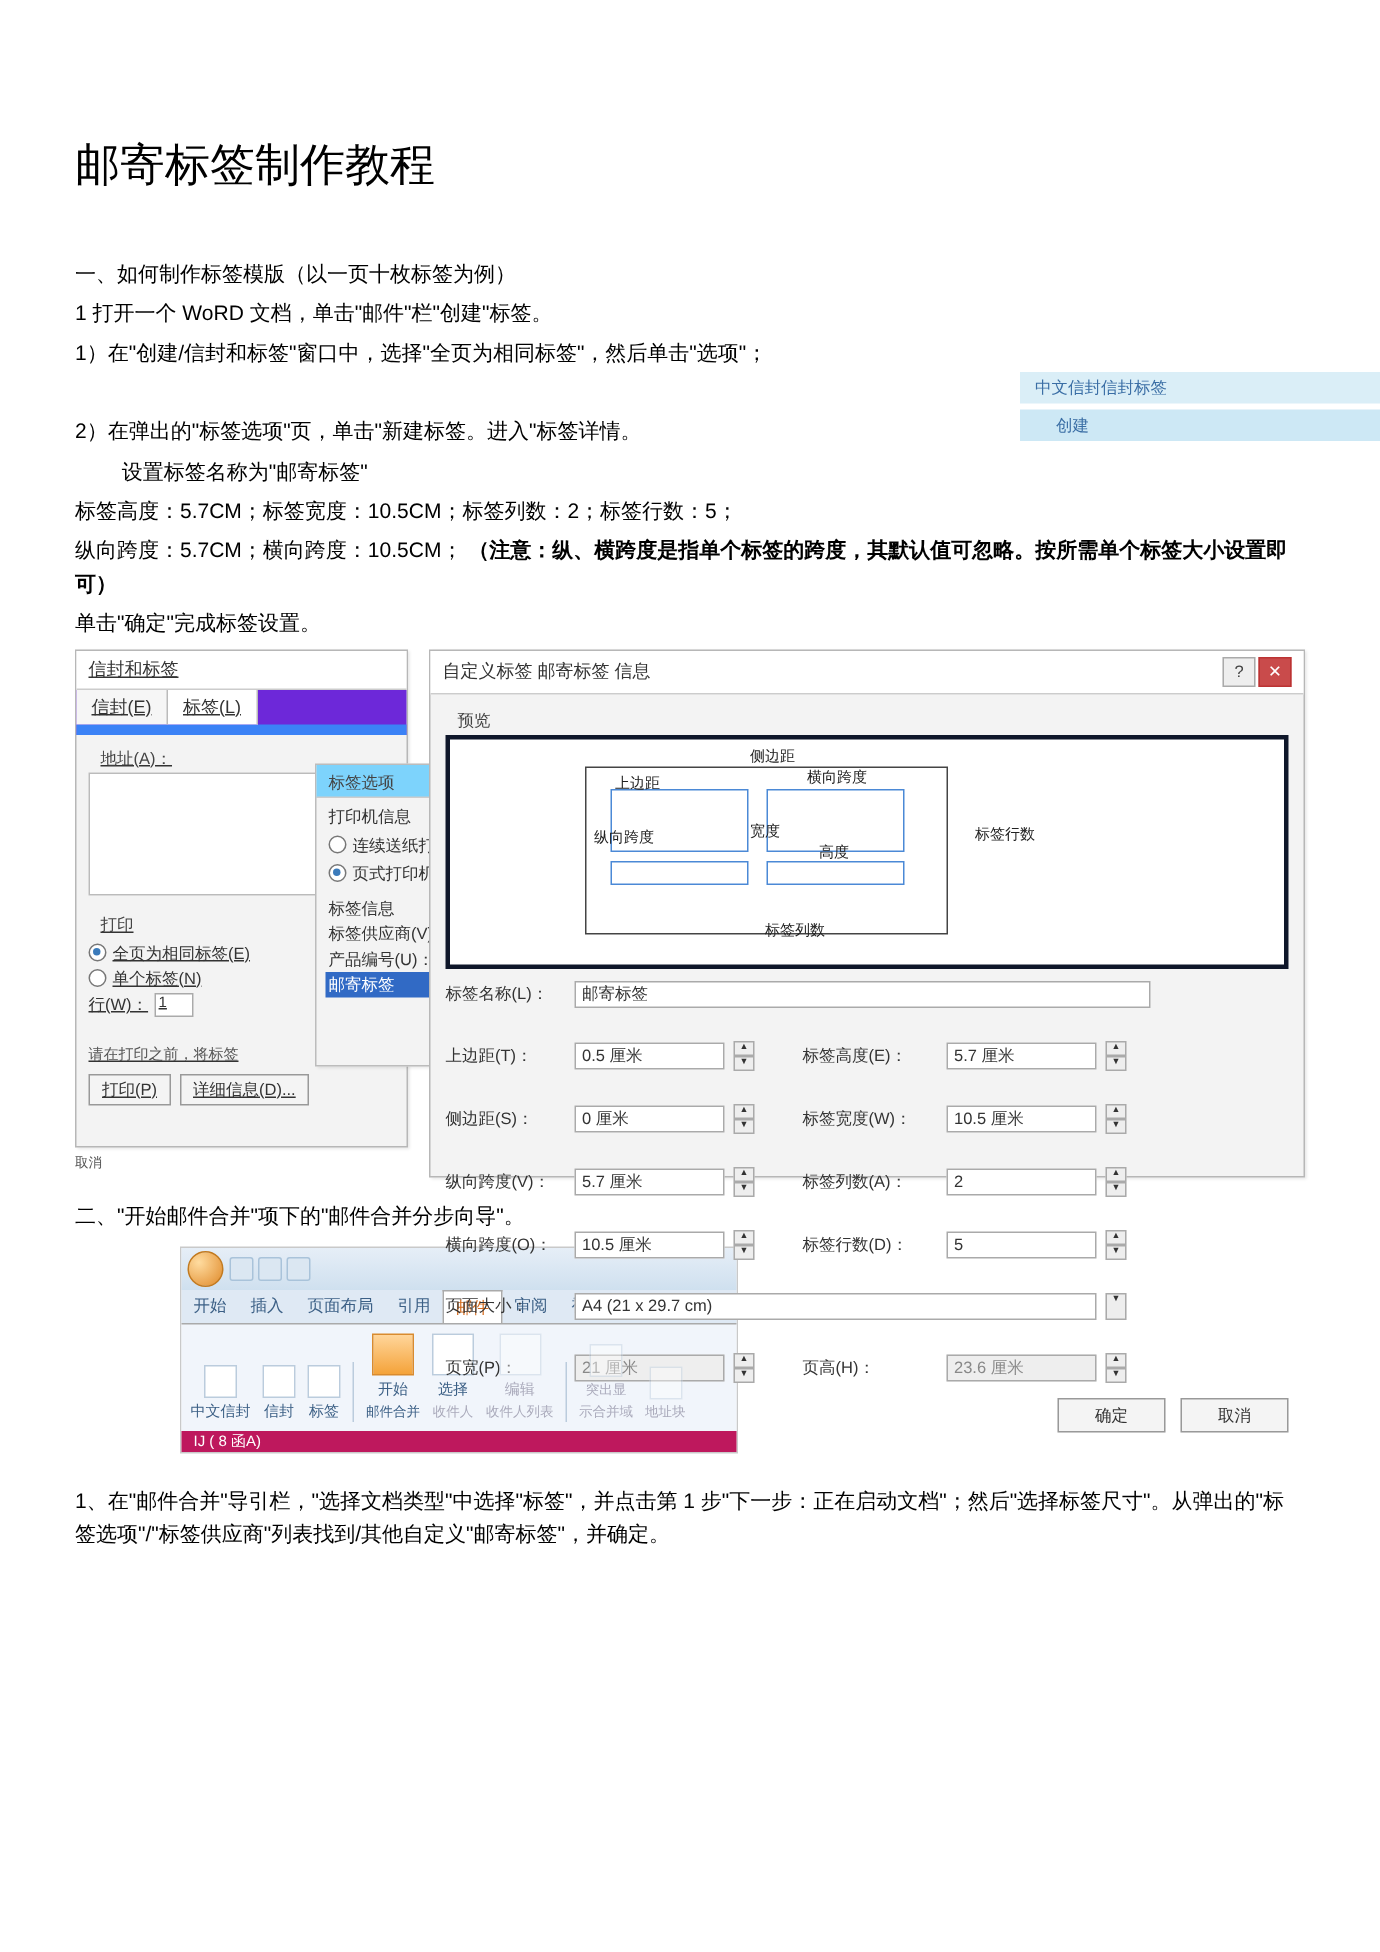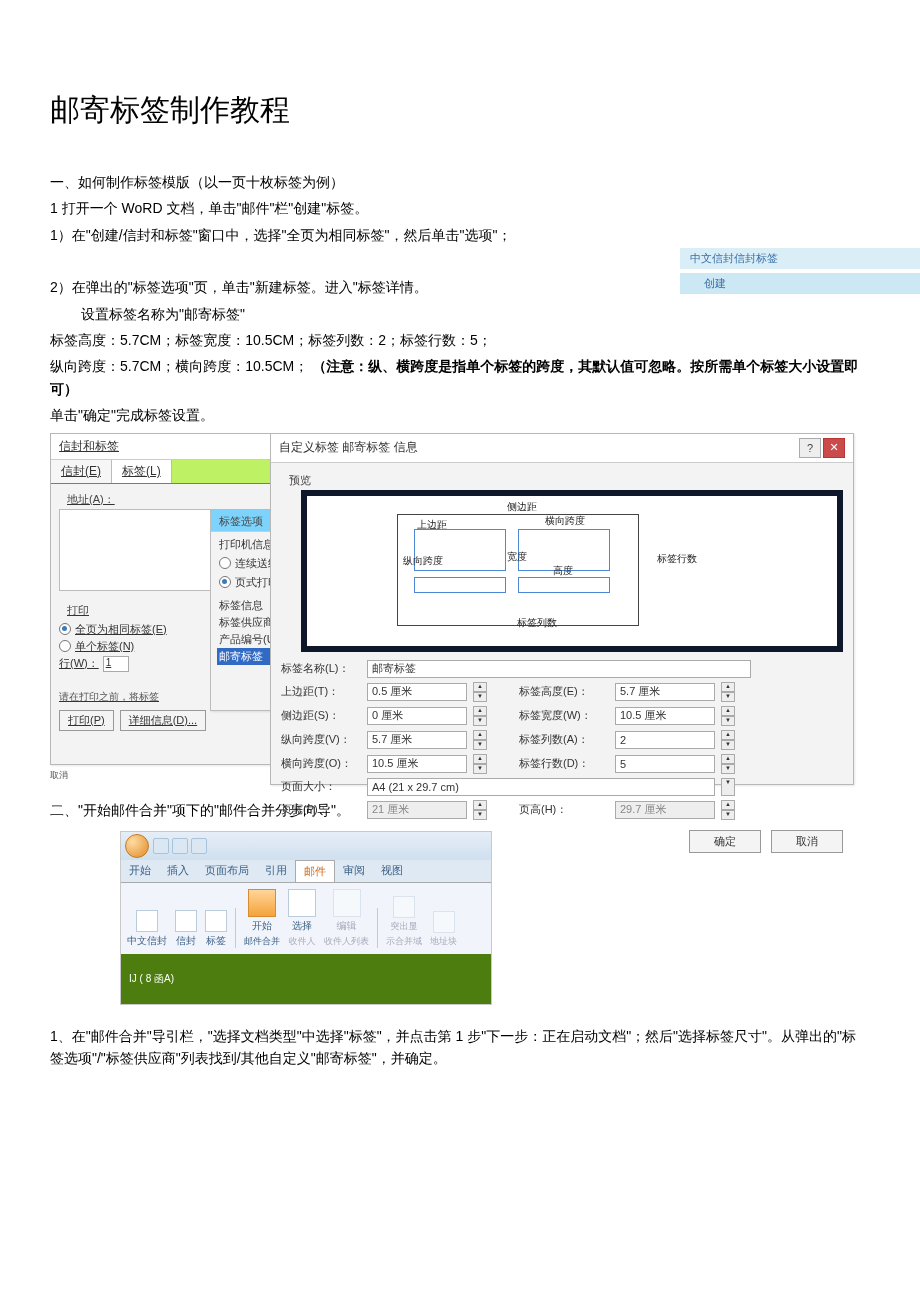--- a/index.html
+++ b/index.html
@@ -68,21 +68,21 @@
   }
   .winbtns { display: flex; gap: 2px; }
   .winbtn {
     width: 20px; height: 18px;
     display: flex; align-items: center; justify-content: center;
     font-size: 11px; color: #444;
     border: 1px solid #aaa; background: #eee;
   }
   .winbtn.close { background: #c94b4b; color: #fff; border-color: #b33; }
 
-  .tabrow { display: flex; background: #bef264; border-bottom: 1px solid #3b82f6; }
+  .tabrow { display: flex; background: #6d28d9; border-bottom: 7px solid #3b82f6; }
   .tab {
     padding: 3px 10px; font-size: 12px;
     border-right: 1px solid #bbb;
     background: #f6f6f6;
   }
   .tab.active { background: #fff; }
   .sec-label { font-size: 11px; color: #444; padding: 4px 8px 2px 8px; }
 
   
   .left-panel { left: 0; top: 0; width: 220px; height: 330px; text-decoration: underline; }
@@ -96,40 +96,40 @@
     border: 1px solid #999; background: #f4f4f4;
     padding: 2px 8px; font-size: 11px; display: inline-block;
   }
 
   .mid-panel { left: 160px; top: 76px; width: 110px; height: 200px; border:1px solid #bcbcbc; }
   .mid-panel .sec-label { background:#7dd3fc; border-bottom:1px solid #ccc; }
   .mid-panel ul { list-style:none; margin:0; padding:4px 6px; font-size:11px; }
   .mid-panel li { padding:1px 2px; }
   .mid-panel li.sel { background:#316ac5; color:#fff; }
 
-  .right-panel { left: 220px; top: 0; width: 582px; height: 350px; }
+  .right-panel { left: 236px; top: 0; width: 582px; height: 350px; }
   .right-body { padding: 6px 10px; }
 
   .preview-box {
-    border: 6px solid #0f172a; height: 150px; background: #fff;
-    position: relative; font-size: 10px; color: #333; margin-left: 20px;
+    border: 3px solid #0f172a; height: 150px; background: #fff;
+    position: relative; font-size: 10px; color: #333;
   }
   .preview-box .outer {
     position: absolute; left: 90px; top: 18px; width: 240px; height: 110px;
     border: 1px solid #444;
   }
   .preview-box .cell {
     position: absolute; border: 1px solid #4b89d6;
   }
   .pv-label { position: absolute; font-size: 10px; color: #222; }
 
   .form-grid {
     display: grid;
     grid-template-columns: 80px 100px 40px 90px 100px 30px;
-    gap: 4px 6px; align-items: center;
+    gap: 22px 6px; align-items: center;
     font-size: 11px; margin-top: 8px;
   }
   .inp {
     border: 1px solid #aaa; background: #fff;
     height: 16px; padding: 0 4px; font-size: 11px;
     display: flex; align-items: center;
   }
   .inp.disabled { background: #eee; color: #888; }
   .spinner { width: 14px; display:flex; flex-direction:column; }
   .spinner span { height:8px; border:1px solid #aaa; background:#eee; font-size:6px; line-height:6px; text-align:center; }
@@ -161,21 +161,21 @@
   .ribbon-body {
     background:#f1f5fb; display:flex; gap:8px; padding:6px; align-items:flex-end;
     border-top:1px solid #aaa;
   }
   .ribbon-grp { display:flex; flex-direction:column; align-items:center; gap:2px; color:#536; }
   .ribbon-icon { width:20px; height:20px; border:1px solid #bcd; background:#fff; }
   .ribbon-icon.big { width:26px; height:26px; }
   .ribbon-icon.orange { background: linear-gradient(#ffd59a,#f4a33a); border-color:#d98b2f; }
   .ribbon-label { font-size:10px; color:#3b5f85; }
   .ribbon-label.dim { color:#aab; }
-  .ij-bar { background:#4d7c0f; color:#fff; font-size:10px; padding:18px 8px; }
+  .ij-bar { background:#be185d; color:#fff; font-size:10px; padding:0 8px; }
 
 </style>
 </head>
 <body>
 
 <div class="page">
   <h1>邮寄标签制作教程</h1>
 
   <p>一、如何制作标签模版（以一页十枚标签为例）</p>
   <p>1 打开一个 WoRD 文档，单击"邮件"栏"创建"标签。</p>
@@ -340,21 +340,21 @@
               <span style="height:16px">▼</span>
             </span>
 
           <span>页宽(P)：</span>
           <span class="inp disabled">21 厘米</span>
           <span class="spinner">
               <span>▲</span>
               <span>▼</span>
             </span>
           <span>页高(H)：</span>
-          <span class="inp disabled">29.7 厘米</span>
+          <span class="inp disabled">23.6 厘米</span>
           <span class="spinner">
               <span>▲</span>
               <span>▼</span>
             </span>
         </div>
 
         <div class="btn-row">
           <span class="btn btn-main">确定</span>
           <span class="btn btn-main">取消</span>
         </div>

